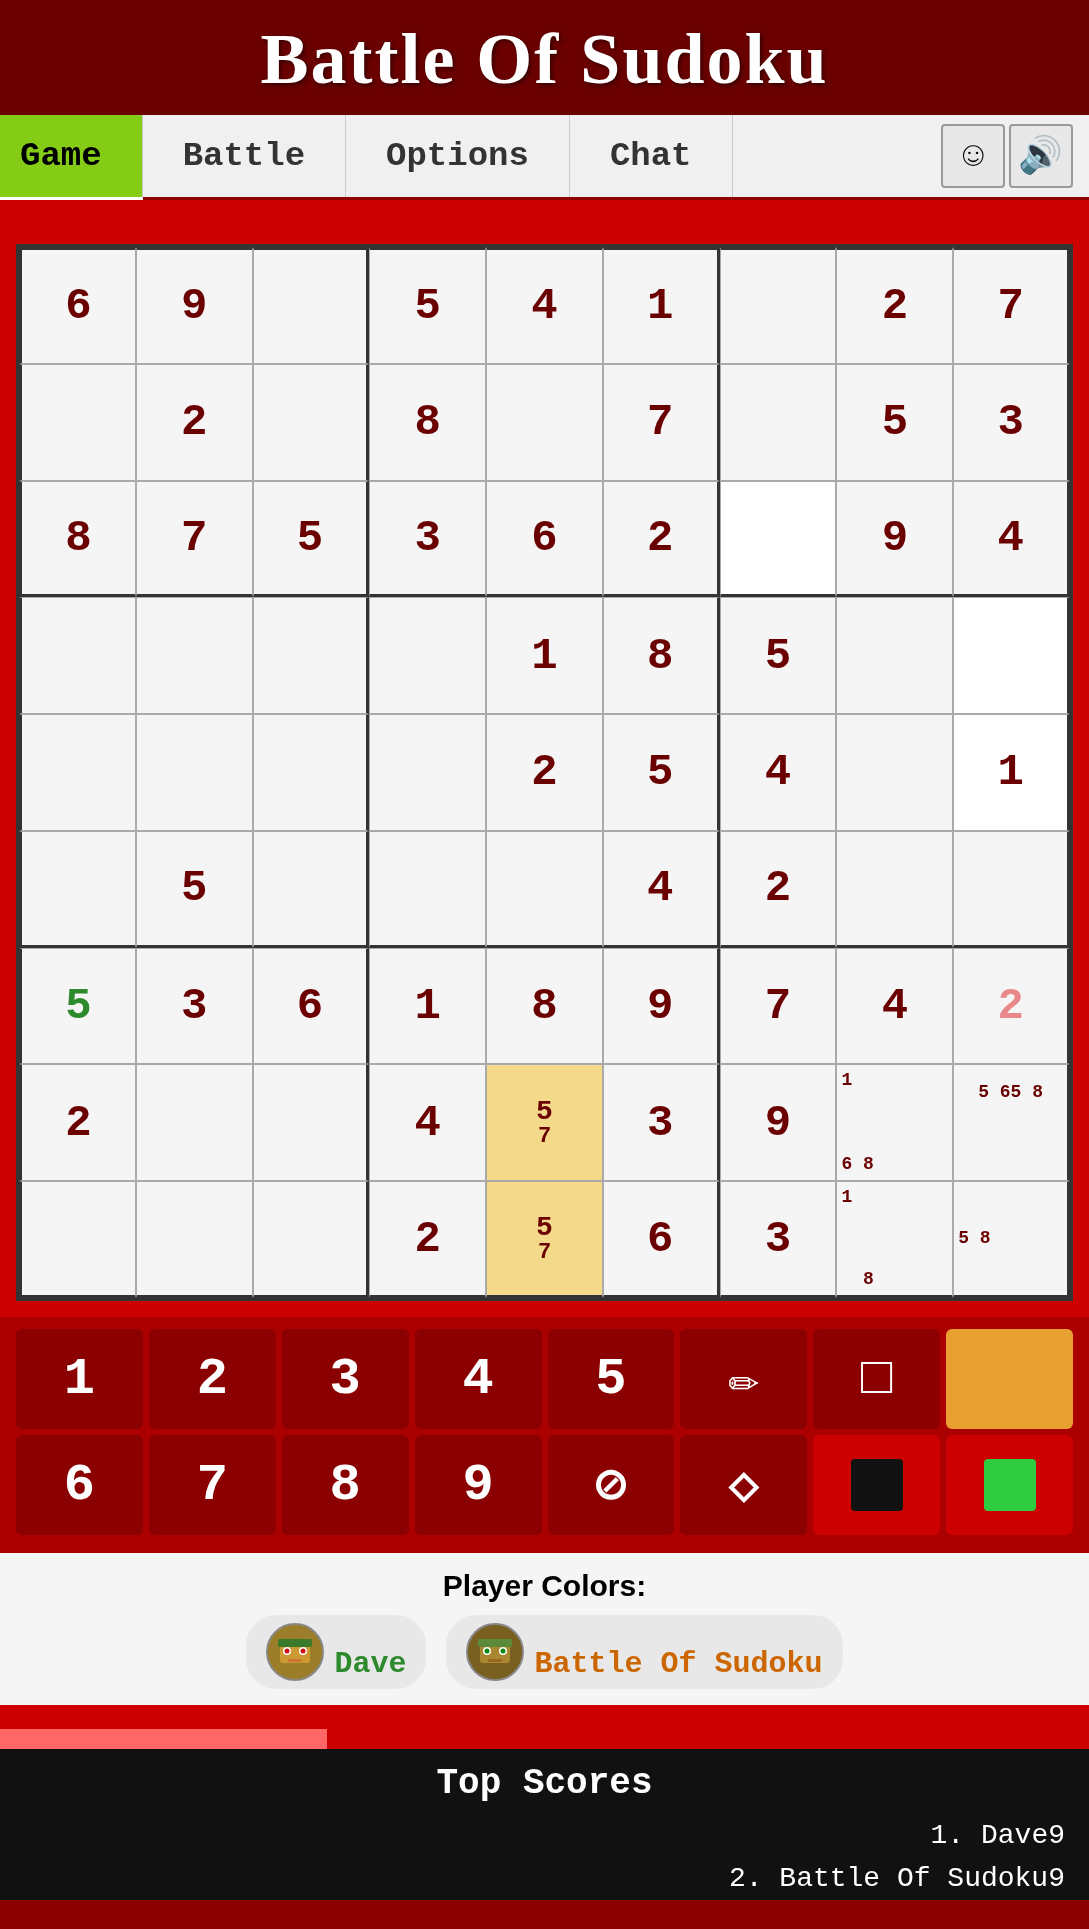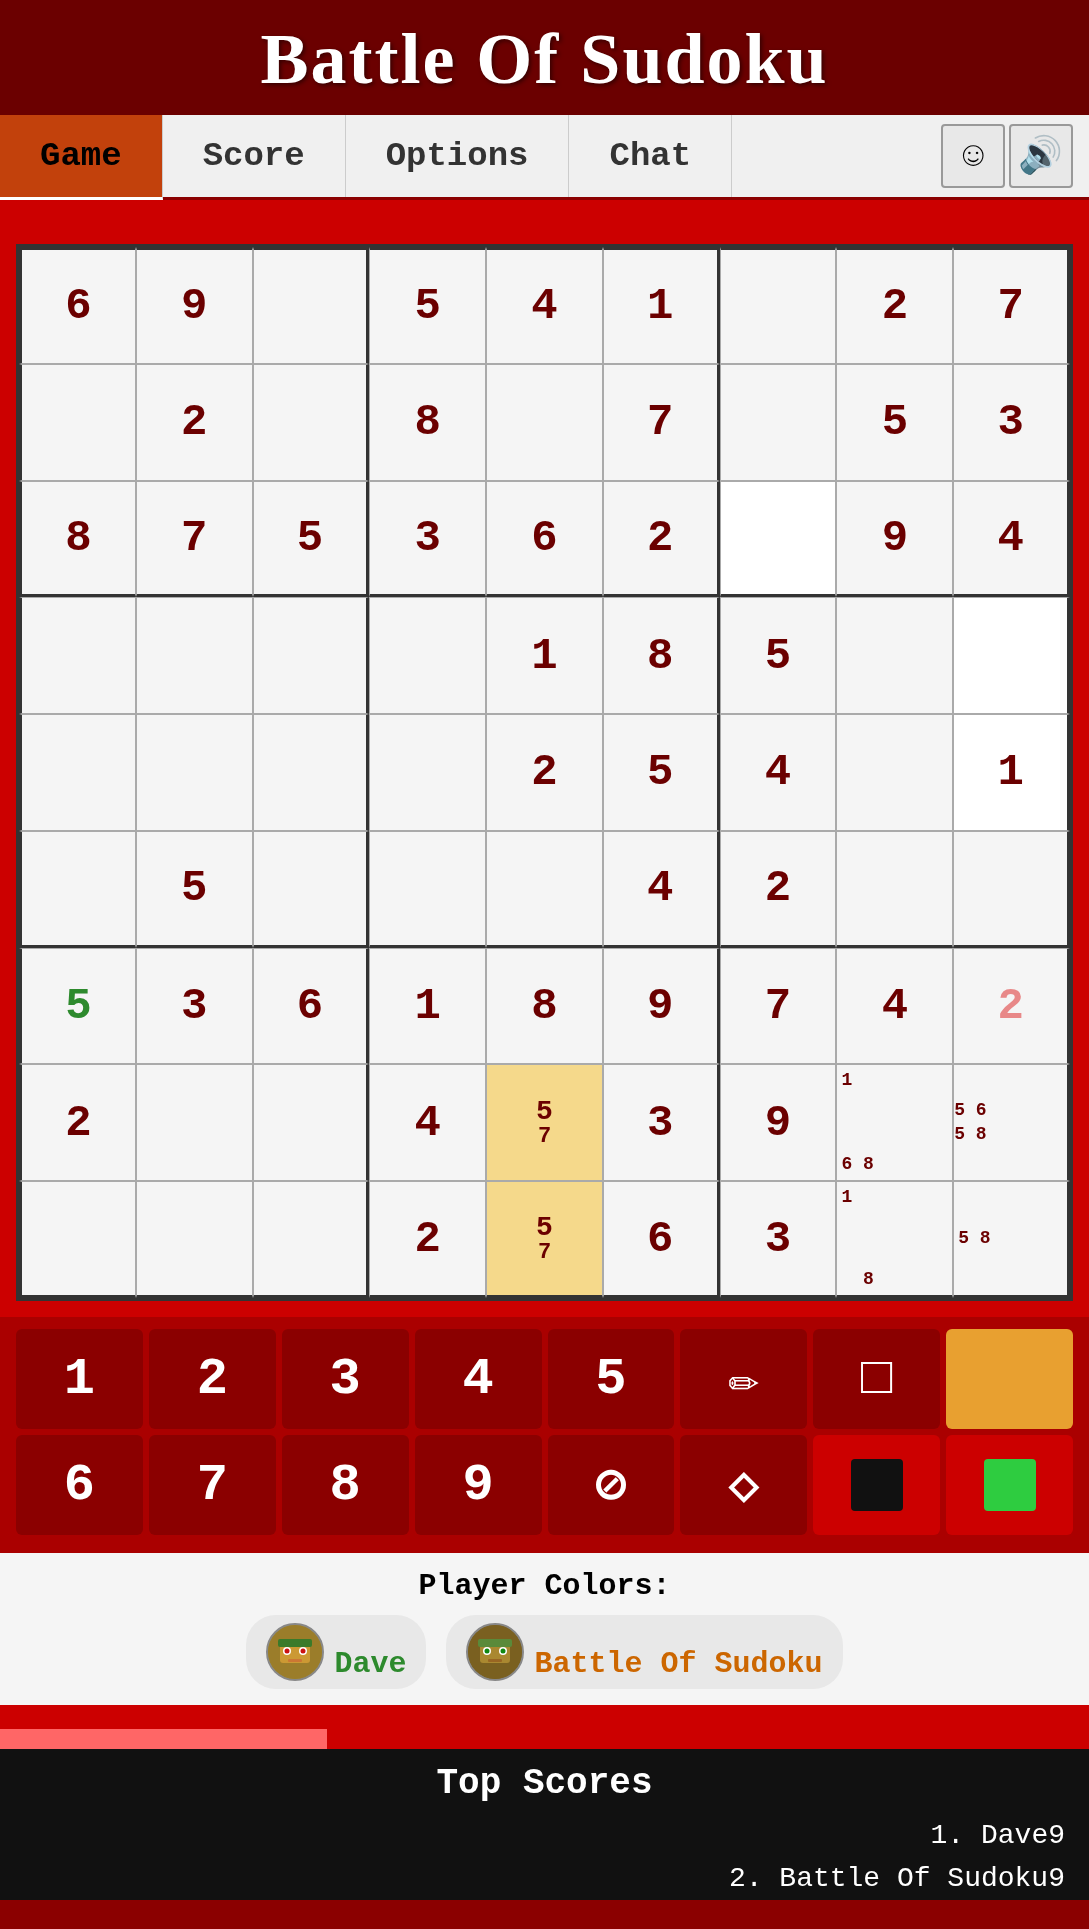--- a/index.html
+++ b/index.html
@@ -36,24 +36,25 @@
     .nav-tab {
       padding: 22px 40px;
       font-size: 34px;
       font-weight: bold;
       cursor: pointer;
       color: #333;
       font-family: 'Courier New', monospace;
       border-right: 1px solid #ccc;
     }
     .nav-tab.active {
-      background: #c2410c;
+      background: #84cc16;
       border-bottom: 3px solid white;
       margin-bottom: -3px;
       color: #000;
+      padding-left: 20px;
     }
     .nav-icons {
       margin-left: auto;
       display: flex;
       align-items: center;
       gap: 4px;
       padding: 0 16px;
     }
     .nav-icon-btn {
       width: 64px;
@@ -141,21 +142,21 @@
 
     
     .player-colors-section {
       background: #f5f5f5;
       padding: 16px;
     }
     .player-colors-title {
       text-align: center;
       font-size: 30px;
       font-weight: bold;
-      font-family: Liberation Mono, monospace;
+      font-family: Liberation Sans, sans-serif;
       margin-bottom: 12px;
     }
     .player-list {
       display: flex;
       gap: 20px;
       justify-content: center;
     }
     .player-item {
       display: flex;
       align-items: flex-end;
@@ -227,21 +228,21 @@
   </style>
 </head>
 <body>
 
 <div class="header">
   <div class="header-title">Battle Of Sudoku</div>
 </div>
 
 <div class="nav-bar">
   <div class="nav-tab active">Game</div>
-  <div class="nav-tab">Score</div>
+  <div class="nav-tab">Battle</div>
   <div class="nav-tab">Options</div>
   <div class="nav-tab">Chat</div>
   <div class="nav-icons">
     <div class="nav-icon-btn">☺</div>
     <div class="nav-icon-btn">🔊</div>
   </div>
 </div>
 
 <div class="red-banner"></div>
 
@@ -325,21 +326,21 @@
     <div class="cell highlighted" style="font-size:28px; flex-direction:column; line-height:1;">
       <span>5</span>
         <span style="font-size:22px;">7</span>
     </div>
     <div class="cell box-right">3</div>
     <div class="cell">9</div>
     <div class="cell" style="font-size:18px; flex-direction:column; align-items:flex-start; padding:4px; line-height:1.3;">
       <span>1</span>
         <span style="margin-top:auto;">6&nbsp;8</span>
     </div>
-    <div class="cell box-right" style="font-size:18px; flex-direction:column; align-items:flex-start; padding:0; line-height:1.3;">
+    <div class="cell box-right" style="font-size:18px; flex-direction:row; align-items:flex-start; padding:16px; line-height:1.3;">
       <span>5&nbsp;6</span>
         <span>5&nbsp;8</span>
     </div>
 
     <div class="cell box-bottom box-left"></div>
     <div class="cell box-bottom"></div>
     <div class="cell box-bottom box-right"></div>
     <div class="cell box-bottom">2</div>
     <div class="cell box-bottom highlighted" style="font-size:28px; flex-direction:column; line-height:1;">
       <span>5</span>

